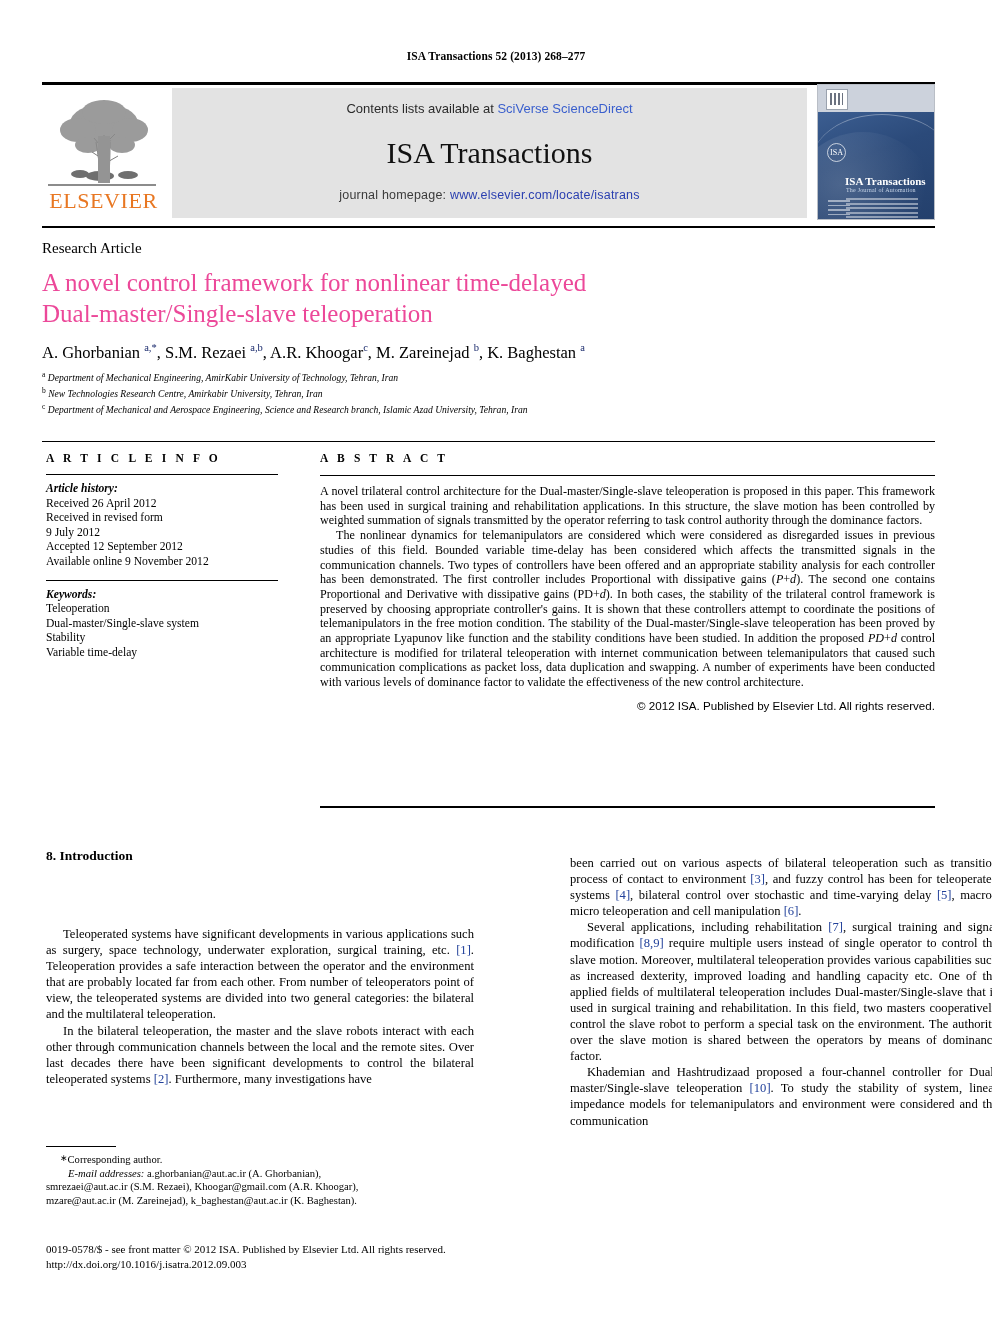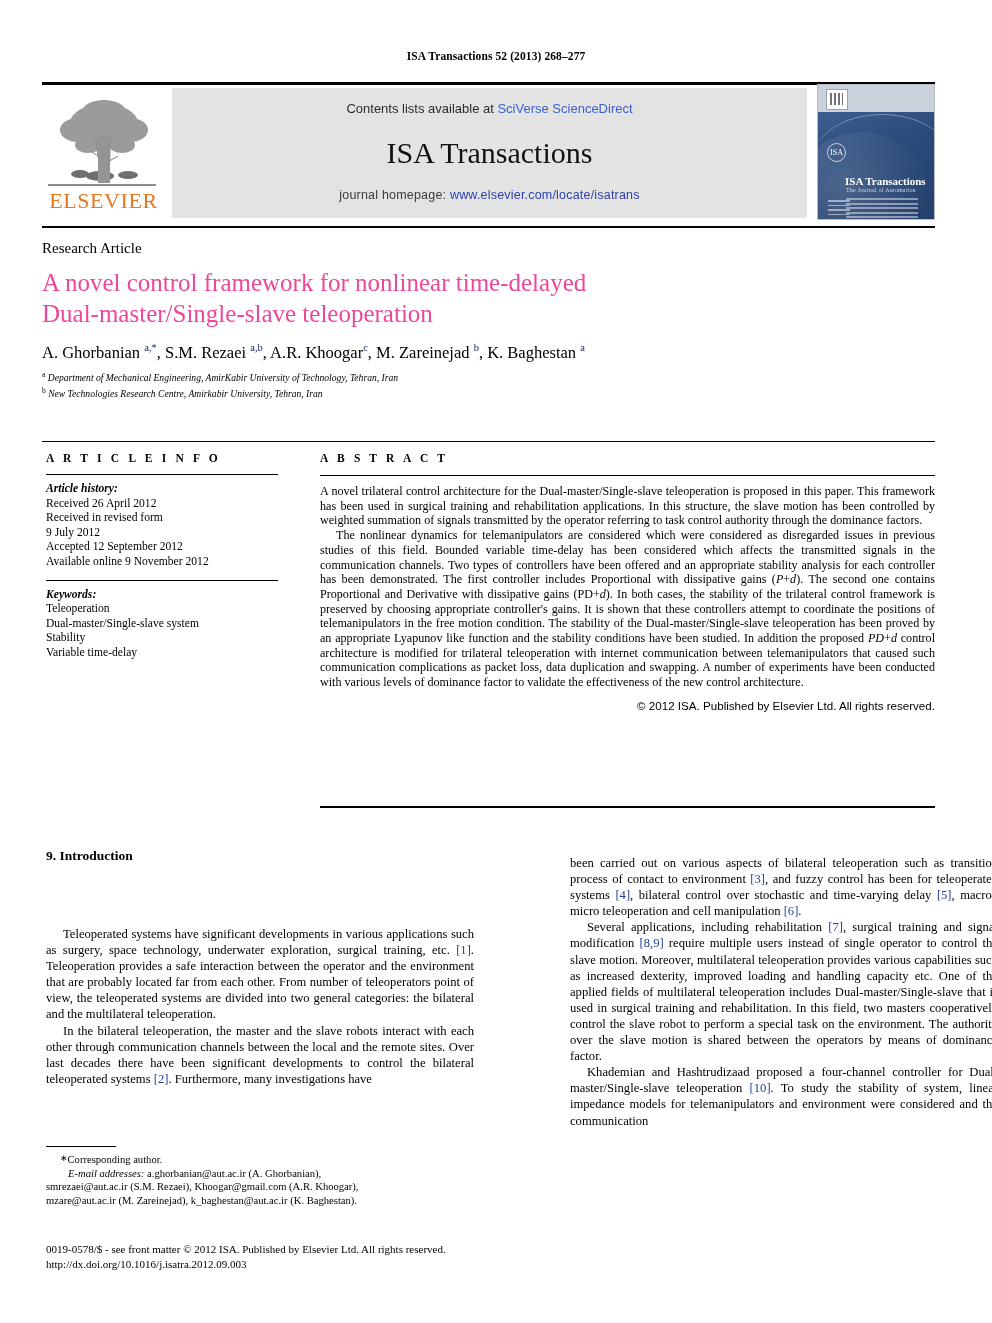--- a/index.html
+++ b/index.html
@@ -371,20 +371,21 @@
 
   <div class="article-type">Research Article</div>
   <div class="title">
     <div>A novel control framework for nonlinear time-delayed</div>
     <div>Dual-master/Single-slave teleoperation</div>
   </div>
   <div class="authors">A. Ghorbanian <sup>a,*</sup>, S.M. Rezaei <sup>a,b</sup>, A.R. Khoogar<sup>c</sup>, M. Zareinejad <sup>b</sup>, K. Baghestan <sup>a</sup></div>
   <div class="affils">
       <div><sup>a</sup> Department of Mechanical Engineering, AmirKabir University of Technology, Tehran, Iran</div>
       <div><sup>b</sup> New Technologies Research Centre, Amirkabir University, Tehran, Iran</div>
+      <div><sup>c</sup> Department of Mechanical and Aerospace Engineering, Science and Research branch, Islamic Azad University, Tehran, Iran</div>
     </div>
 
   <div class="rule-info-top"></div>
 
   <div class="info-col">
     <div class="col-head">A R T I C L E   I N F O</div>
     <div class="info-rule"></div>
     <div class="info-body">
       <div><i>Article history:</i></div>
       <div>Received 26 April 2012</div>
@@ -407,21 +408,21 @@
     <div class="col-head">A B S T R A C T</div>
     <div class="abs-rule"></div>
     <div class="abs-body">
       <p>A novel trilateral control architecture for the Dual-master/Single-slave teleoperation is proposed in this paper. This framework has been used in surgical training and rehabilitation applications. In this structure, the slave motion has been controlled by weighted summation of signals transmitted by the operator referring to task control authority through the dominance factors.</p>
       <p>The nonlinear dynamics for telemanipulators are considered which were considered as disregarded issues in previous studies of this field. Bounded variable time-delay has been considered which affects the transmitted signals in the communication channels. Two types of controllers have been offered and an appropriate stability analysis for each controller has been demonstrated. The first controller includes Proportional with dissipative gains (<i>P</i>+<i>d</i>). The second one contains Proportional and Derivative with dissipative gains (PD+<i>d</i>). In both cases, the stability of the trilateral control framework is preserved by choosing appropriate controller's gains. It is shown that these controllers attempt to coordinate the positions of telemanipulators in the free motion condition. The stability of the Dual-master/Single-slave teleoperation has been proved by an appropriate Lyapunov like function and the stability conditions have been studied. In addition the proposed <i>PD</i>+<i>d</i> control architecture is modified for trilateral teleoperation with internet communication between telemanipulators that caused such communication complications as packet loss, data duplication and swapping. A number of experiments have been conducted with various levels of dominance factor to validate the effectiveness of the new control architecture.</p>
     </div>
     <div class="abs-copy">© 2012 ISA. Published by Elsevier Ltd. All rights reserved.</div>
   </div>
   <div class="rule-abs-bottom"></div>
 
-  <div class="sect-head">9.  Introduction</div>
+  <div class="sect-head">8.  Introduction</div>
 
   <div class="col-left body-text">
     <p class="ind">Teleoperated systems have significant developments in various applications such as surgery, space technology, underwater exploration, surgical training, etc. <span class="ref" style="color:#21409a">[1]</span>. Teleoperation provides a safe interaction between the operator and the environment that are probably located far from each other. From number of teleoperators point of view, the teleoperated systems are divided into two general categories: the bilateral and the multilateral teleoperation.</p>
     <p class="ind">In the bilateral teleoperation, the master and the slave robots interact with each other through communication channels between the local and the remote sites. Over last decades there have been significant developments to control the bilateral teleoperated systems <span class="ref" style="color:#21409a">[2]</span>. Furthermore, many investigations have</p>
   </div>
 
   <div class="col-right body-text">
     <p>been carried out on various aspects of bilateral teleoperation such as transition process of contact to environment <span class="ref" style="color:#21409a">[3]</span>, and fuzzy control has been for teleoperated systems <span class="ref" style="color:#21409a">[4]</span>, bilateral control over stochastic and time-varying delay <span class="ref" style="color:#21409a">[5]</span>, macro–micro teleoperation and cell manipulation <span class="ref" style="color:#21409a">[6]</span>.</p>
     <p class="ind">Several applications, including rehabilitation <span class="ref" style="color:#21409a">[7]</span>, surgical training and signal modification <span class="ref" style="color:#21409a">[8,9]</span> require multiple users instead of single operator to control the slave motion. Moreover, multilateral teleoperation provides various capabilities such as increased dexterity, improved loading and handling capacity etc. One of the applied fields of multilateral teleoperation includes Dual-master/Single-slave that is used in surgical training and rehabilitation. In this field, two masters cooperatively control the slave robot to perform a special task on the environment. The authority over the slave motion is shared between the operators by means of dominance factor.</p>
     <p class="ind">Khademian and Hashtrudizaad proposed a four-channel controller for Dual-master/Single-slave teleoperation <span class="ref" style="color:#21409a">[10]</span>. To study the stability of system, linear impedance models for telemanipulators and environment were considered and the communication</p>

